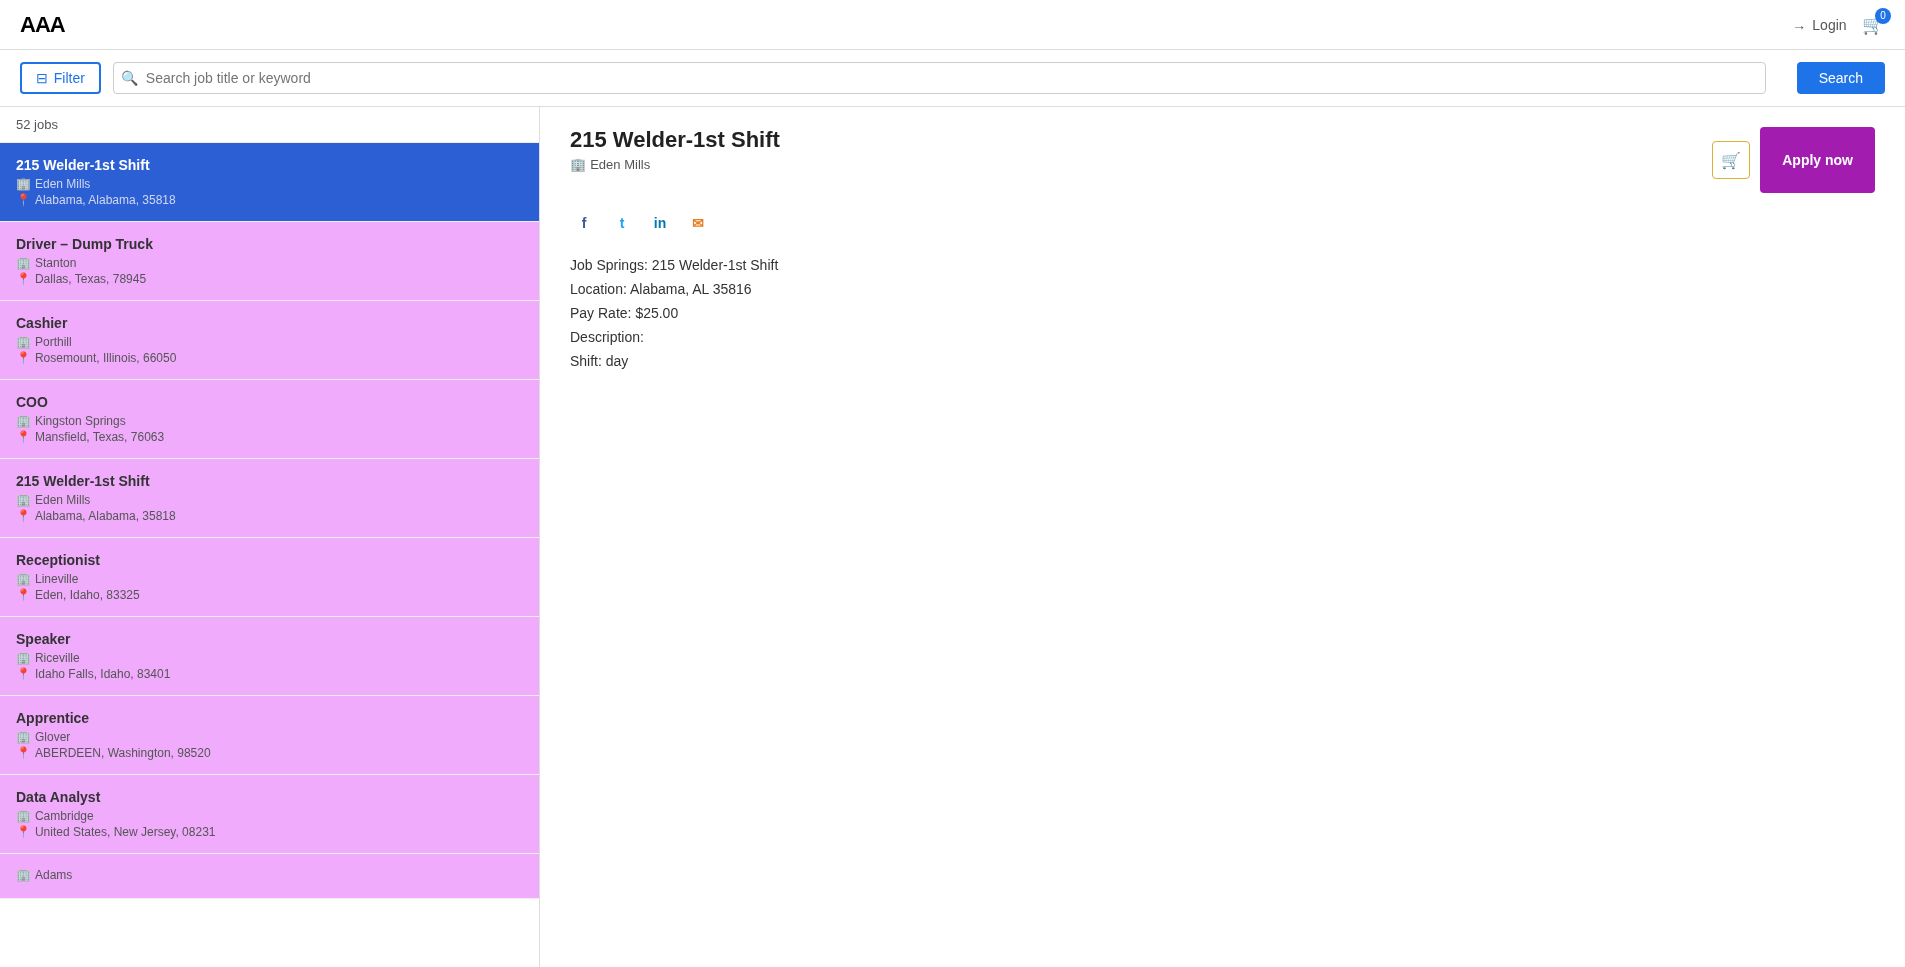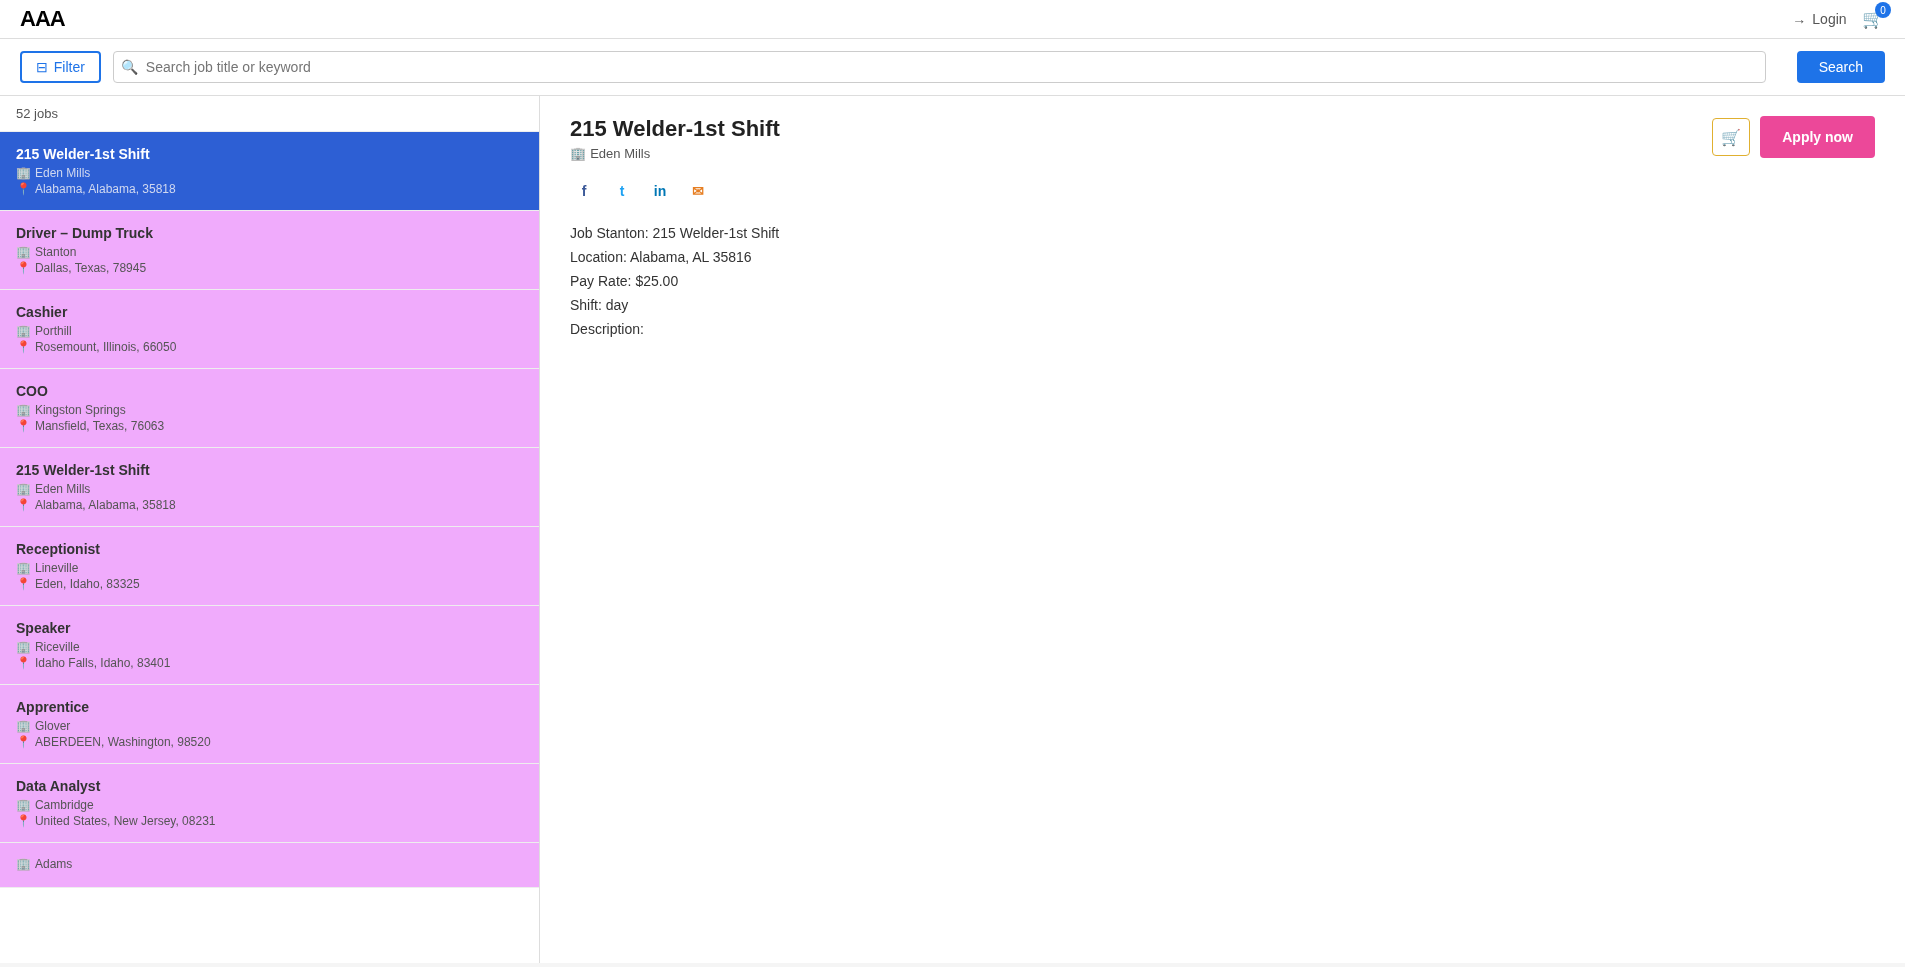--- a/index.html
+++ b/index.html
@@ -6,21 +6,21 @@
     body { font-family: Arial, sans-serif; background: #f5f5f5; color: #333; font-size: 14px; }
 
     
     .header {
       background: #fff;
       border-bottom: 1px solid #ddd;
       display: flex;
       align-items: center;
       justify-content: space-between;
       padding: 0 20px;
-      height: 39px;
+      height: 50px;
     }
     .logo {
       font-size: 22px;
       font-weight: 900;
       color: #000;
       letter-spacing: -1px;
     }
     .header-right {
       display: flex;
       align-items: center;
@@ -210,25 +210,25 @@
       border-radius: 4px;
       width: 38px;
       height: 38px;
       display: flex;
       align-items: center;
       justify-content: center;
       cursor: pointer;
       font-size: 16px;
     }
     .apply-btn {
-      background: #ec4899;
+      background: #a21caf;
       color: #fff;
       border: none;
       border-radius: 4px;
-      padding: 13px 22px;
+      padding: 25px 22px;
       font-size: 14px;
       font-weight: 600;
       cursor: pointer;
     }
     .social-icons {
       display: flex;
       gap: 10px;
       margin-bottom: 20px;
     }
     .social-icon {
@@ -362,32 +362,32 @@
     </div>
 
     <div class="social-icons">
       <span class="social-icon social-facebook">f</span>
       <span class="social-icon social-twitter">t</span>
       <span class="social-icon social-linkedin">in</span>
       <span class="social-icon social-email">✉</span>
     </div>
 
     <div class="job-info-line">
-      <span class="label">Job Stanton:</span>
+      <span class="label">Job Springs:</span>
       <span class="value">215 Welder-1st Shift</span>
     </div>
     <div class="job-info-line">
       <span class="label">Location:</span>
       <span class="value">Alabama, AL 35816</span>
     </div>
     <div class="job-info-line">
       <span class="label">Pay Rate:</span>
       <span class="value">$25.00</span>
     </div>
     <div class="job-info-line">
+      <span class="label">Description:</span>
+    </div>
+    <div class="job-info-line">
       <span class="label">Shift:</span>
       <span class="value">day</span>
     </div>
-    <div class="job-info-line">
-      <span class="label">Description:</span>
-    </div>
   </div>
 </div>
 
 </body></html>

